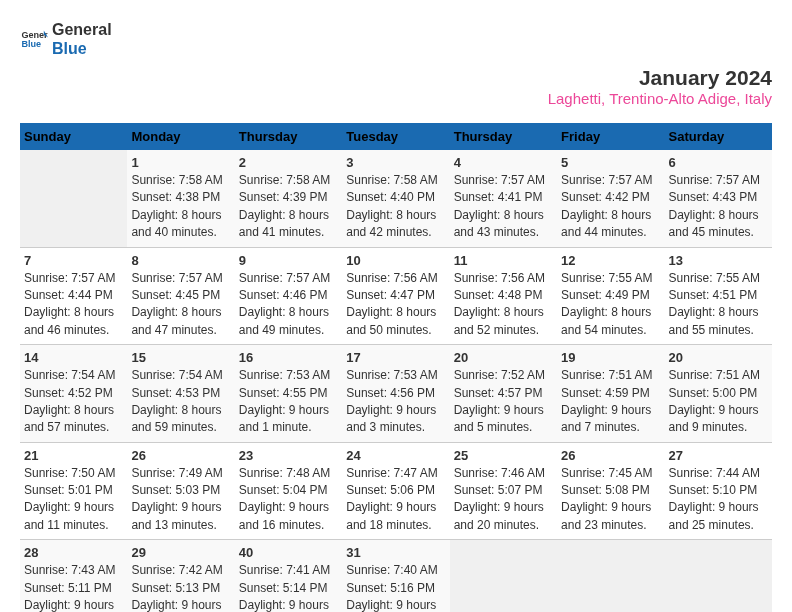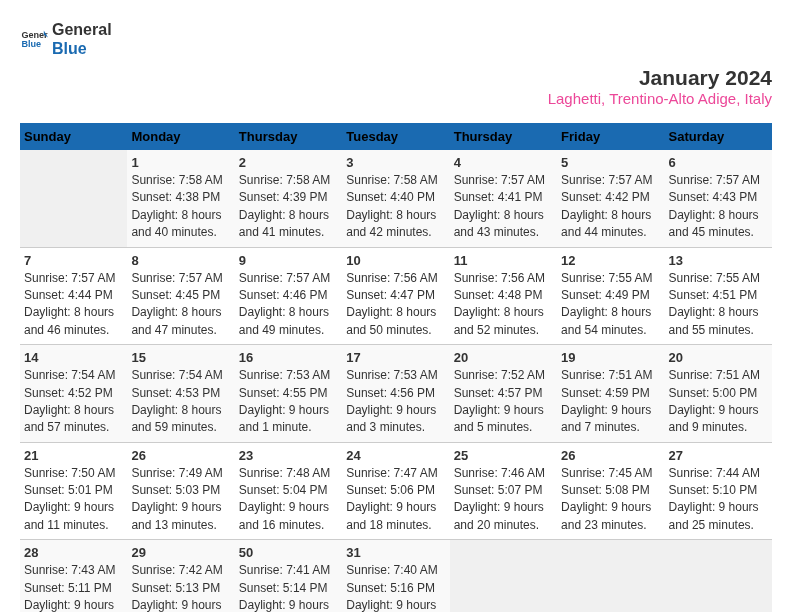--- a/index.html
+++ b/index.html
@@ -352,21 +352,21 @@
       </td>
         <td>
         <span class="day-number">29</span>
         <div class="day-info">
           Sunrise: 7:42 AM<br>
           Sunset: 5:13 PM<br>
           Daylight: 9 hours and 30 minutes.
         </div>
       </td>
         <td>
-        <span class="day-number">50</span>
+        <span class="day-number">40</span>
         <div class="day-info">
           Sunrise: 7:41 AM<br>
           Sunset: 5:14 PM<br>
           Daylight: 9 hours and 33 minutes.
         </div>
       </td>
         <td>
         <span class="day-number">31</span>
         <div class="day-info">
           Sunrise: 7:40 AM<br>

